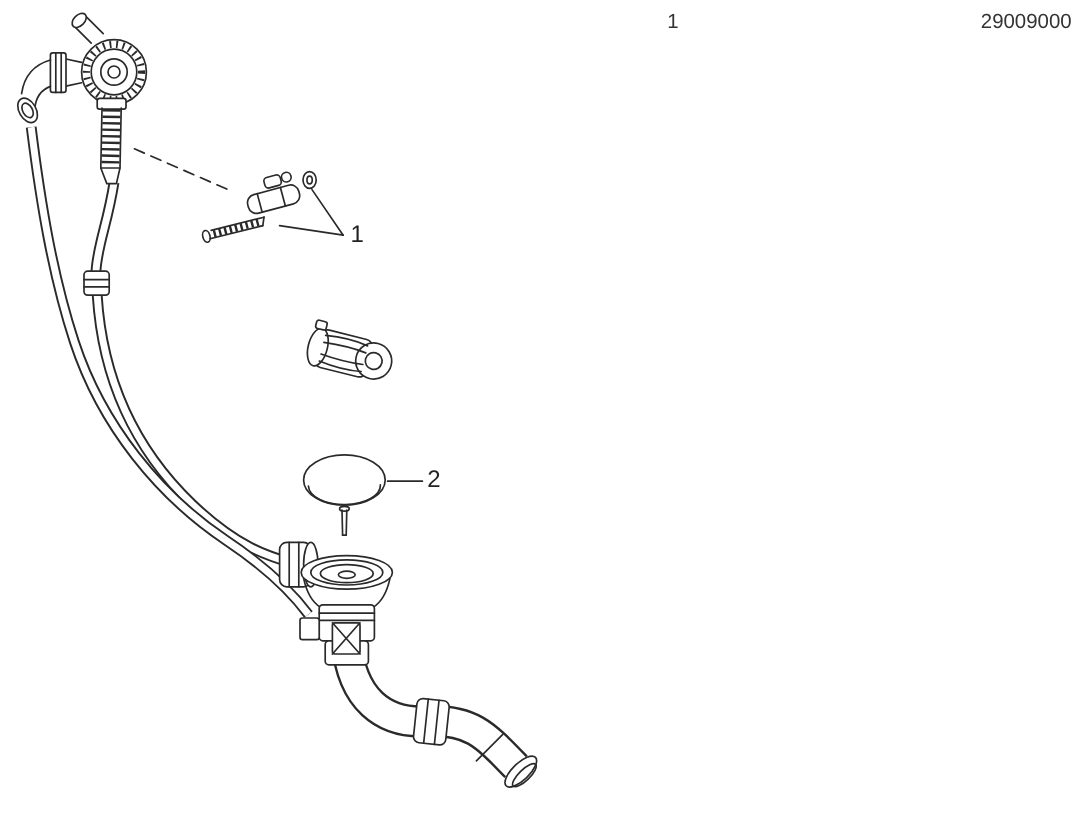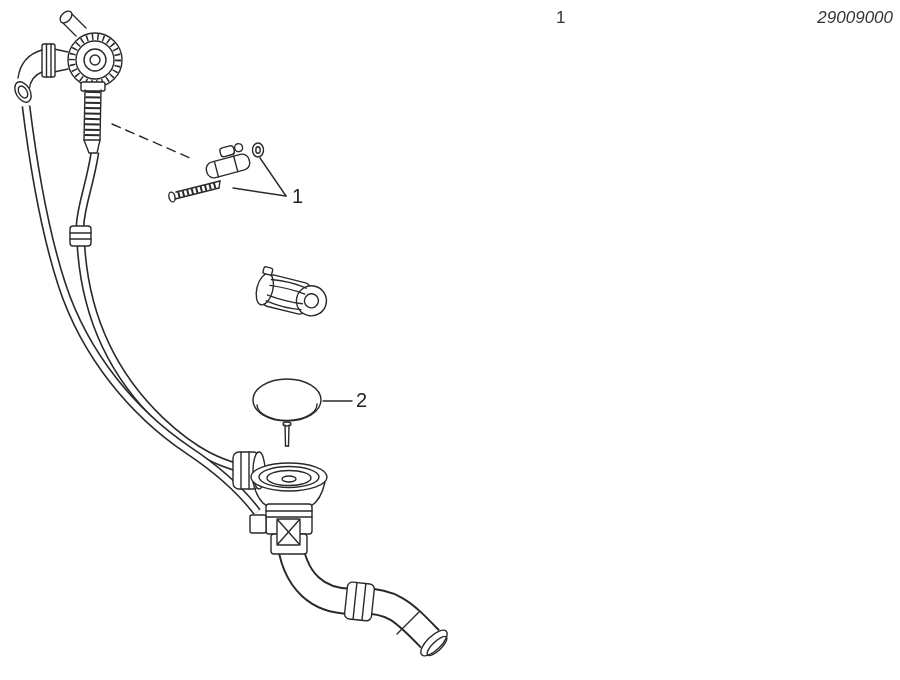--- a/index.html
+++ b/index.html
@@ -3,21 +3,21 @@
 <meta charset="utf-8">
 <style>
   html,body{margin:0;padding:0;}
   body{
     width:900px;height:680px;background:#ffffff;
     font-family:"Liberation Sans", sans-serif;color:#222;
   }
   .page{position:relative;width:900px;height:680px;background:#fff;overflow:hidden;}
   .header-text{position:absolute;top:8px;font-size:17px;color:#333;white-space:nowrap;}
   .fig-index{left:556px;}
-  .prod-num{right:7px;font-style:italic;}
+  .prod-num{right:7px;}
   .callout{position:absolute;font-size:20px;color:#222;}
   .callout-1{left:292px;top:185px;}
   .callout-2{left:356px;top:389px;}
   svg{position:absolute;left:0;top:0;}
   svg line, svg path, svg ellipse, svg circle, svg rect{
     stroke:#2a2a2a;fill:none;stroke-width:1.4;stroke-linecap:round;stroke-linejoin:round;
   }
   .part{fill:#ffffff;}
   .tube-o{stroke-width:9;stroke-linecap:butt;}
   .tube-i{stroke:#ffffff;stroke-width:5.8;stroke-linecap:butt;}

